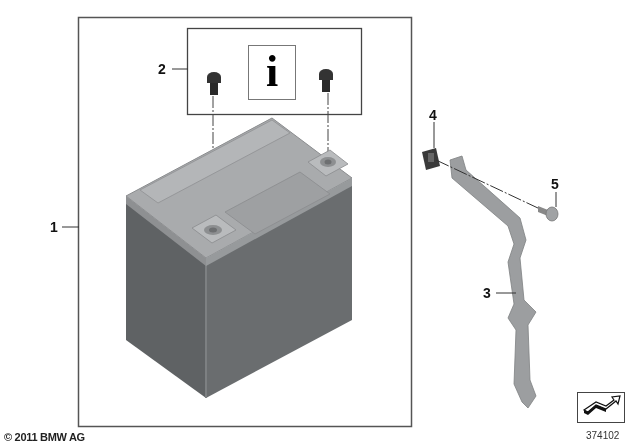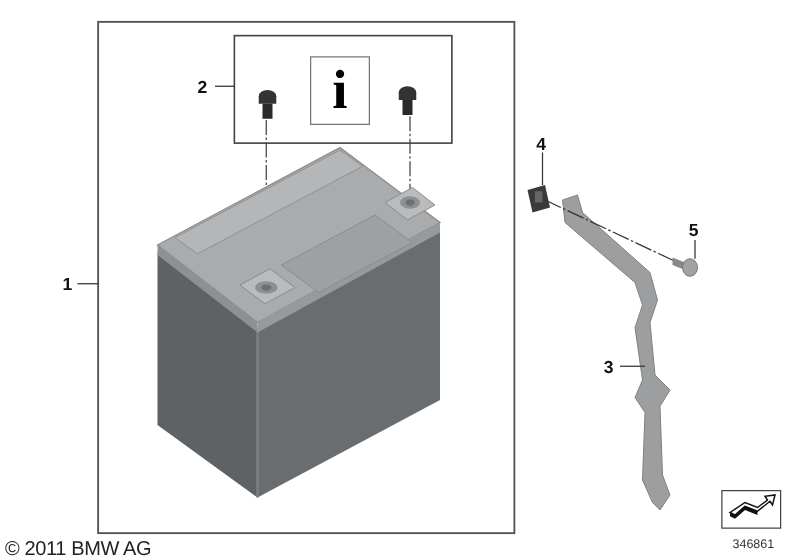--- a/index.html
+++ b/index.html
@@ -1,20 +1,20 @@
 <!DOCTYPE html>
 <html><head>
 <meta charset="utf-8">
 <style>
   html, body { margin: 0; padding: 0; background: #ffffff; }
   body { width: 640px; height: 448px; position: relative; overflow: hidden;
          font-family: "Liberation Sans", sans-serif; }
   .abs { position: absolute; }
   .callout { position: absolute; font-weight: bold; font-size: 14px; color: #111; line-height: 1; }
-  .copyright { position: absolute; left: 4px; top: 431px; font-size: 16px; color: #222; letter-spacing: -0.3px; }
+  .copyright { position: absolute; left: 4px; top: 431px; font-size: 11px; color: #222; letter-spacing: -0.3px; font-weight: bold; }
   .diagram-id { position: absolute; left: 586px; top: 430px; font-size: 10px; color: #333; }
   svg { position: absolute; left: 0; top: 0; }
 </style>
 </head>
 <body>
 
 <svg width="640" height="448" viewBox="0 0 640 448">
 
   <rect x="78.5" y="17.5" width="333" height="409" fill="none" stroke="#555" stroke-width="1.5"></rect>
 
@@ -95,13 +95,13 @@
 
 <div class="abs" style="left:250px; top:46px; width:44px; height:52px; text-align:center; font-family:'Liberation Serif', serif; font-weight:bold; font-size:44px; line-height:52px; color:#000;">i</div>
 
 <div class="callout" style="left:50px; top:220px;">1</div>
 <div class="callout" style="left:158px; top:62px;">2</div>
 <div class="callout" style="left:483px; top:286px;">3</div>
 <div class="callout" style="left:429px; top:108px;">4</div>
 <div class="callout" style="left:551px; top:177px;">5</div>
 
 <div class="copyright">© 2011 BMW AG</div>
-<div class="diagram-id">346861</div>
+<div class="diagram-id">374102</div>
 
 </body></html>

